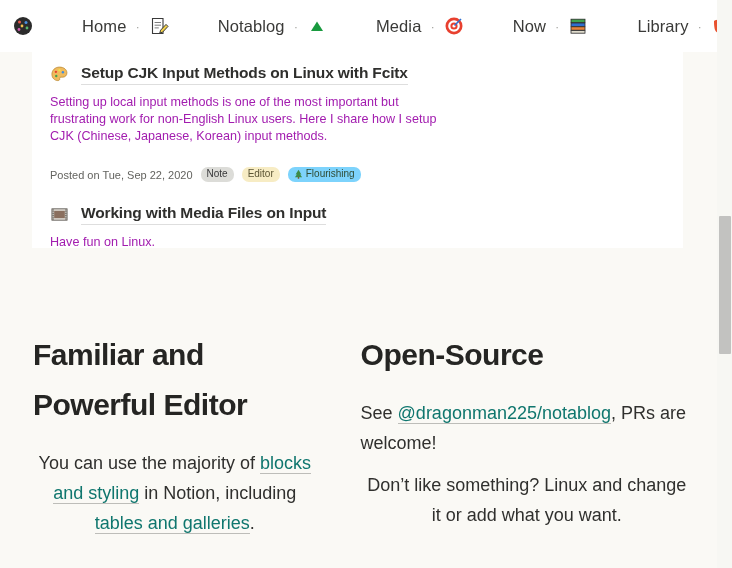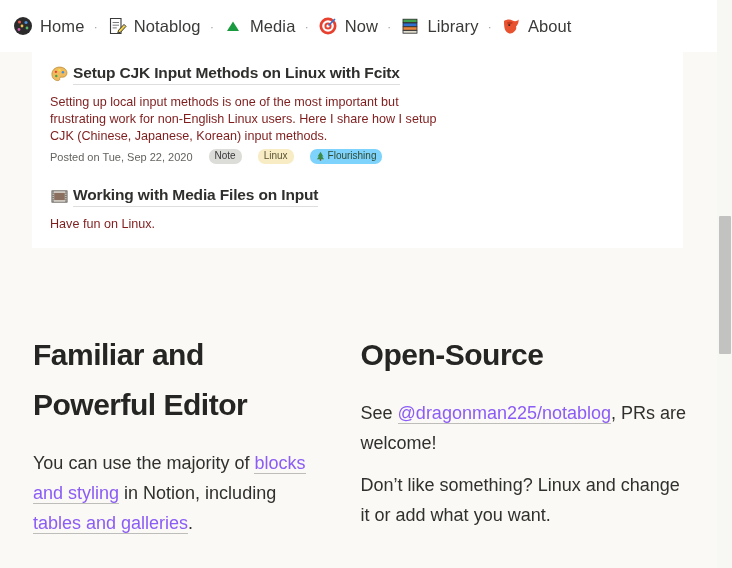--- a/index.html
+++ b/index.html
@@ -24,60 +24,61 @@
     display: flex; align-items: center;
     gap: 7px;
     padding: 0 3px;
     cursor: pointer;
   }
   .nav-label {
     font-size: 16.5px;
     color: #3a3a38;
     letter-spacing: .1px;
     white-space: nowrap;
+    margin-left: 42px;
   }
   .nav-ico { width: 20px; height: 20px; display: block; flex: none; }
   .nav-sep {
     color: #a8a8a4; font-size: 13px;
     padding: 0 6px; user-select: none;
   }
 
   
   #post-card {
     position: absolute;
     left: 32px; top: 52px;
     width: 651px; height: 196px;
     background: #ffffff;
     overflow: hidden;
   }
   .post { padding: 0 18px; }
   .post-head {
-    display: flex; align-items: center; gap: 4px;
+    display: flex; align-items: center; gap: 12px;
     margin: 0;
   }
   .post-ico { width: 19px; height: 19px; flex: none; display: block; }
   .post-title {
     font-size: 15.5px;
     font-weight: bold;
     color: #2f2f2d;
     border-bottom: 1px solid #dedede;
     padding-bottom: 2px;
     cursor: pointer;
     letter-spacing: -.15px;
   }
   .post-excerpt {
     margin: 9px 0 0 0;
     font-size: 12.6px;
     line-height: 17px;
-    color: #7f1d1d;
+    color: #a21caf;
     max-width: 400px;
   }
   .post-meta {
-    display: flex; align-items: center; gap: 16px;
-    margin-top: 4px;
+    display: flex; align-items: center; gap: 8px;
+    margin-top: 22px;
   }
   .meta-date { font-size: 11px; color: #63635f; white-space: nowrap; }
   .badge {
     font-size: 10px;
     padding: 2px 6px 3px 6px;
     border-radius: 7px;
     white-space: nowrap;
     display: inline-flex; align-items: center; gap: 3px;
     line-height: 1;
     cursor: pointer;
@@ -103,25 +104,25 @@
     line-height: 50px;
     color: #252523;
     letter-spacing: -.5px;
   }
   .feat-p {
     margin: 0 0 12px 0;
     font-size: 18px;
     line-height: 30px;
     color: #30302e;
   }
-  .feat-p:last-child { margin-bottom: 12px; }
+  .feat-p:last-child { margin-bottom: 12px; text-align: center; }
   .ilink {
     border-bottom: 1px solid #bdbdb9;
     cursor: pointer;
-    color: #8b5cf6;
+    color: #0f766e;
   }
 
   
   #scroll-track {
     position: absolute; top: 0; right: 0;
     width: 15px; height: 568px;
     background: #f7f7f3;
   }
   #scroll-thumb {
     position: absolute; right: 1px; top: 216px;
@@ -212,21 +213,21 @@
           <circle cx="10" cy="5.4" r="1.25" fill="#f2e04b"></circle>
           <circle cx="13.6" cy="7.6" r="1.25" fill="#3f8ee0"></circle>
           <circle cx="6.6" cy="11.6" r="1.25" fill="#3fa34d"></circle>
         </svg>
         <span class="post-title">Setup CJK Input Methods on Linux with Fcitx</span>
       </div>
       <p class="post-excerpt">Setting up local input methods is one of the most important but frustrating work for non-English Linux users. Here I share how I setup CJK (Chinese, Japanese, Korean) input methods.</p>
       <div class="post-meta">
         <span class="meta-date">Posted on Tue, Sep 22, 2020</span>
         <span class="badge badge-note">Note</span>
-        <span class="badge badge-linux">Linux</span>
+        <span class="badge badge-linux">Editor</span>
         <span class="badge badge-flour">
           <svg width="9" height="10" viewBox="0 0 10 11">
             <path d="M5 .8 8.2 6H1.8z" fill="#3d8a47"></path>
             <path d="M5 3.6 9 9.2H1z" fill="#3d8a47"></path>
             <rect x="4.2" y="8.8" width="1.6" height="2" fill="#7a5a33"></rect>
           </svg>
           <span>Flourishing</span>
         </span>
       </div>
     </div>

